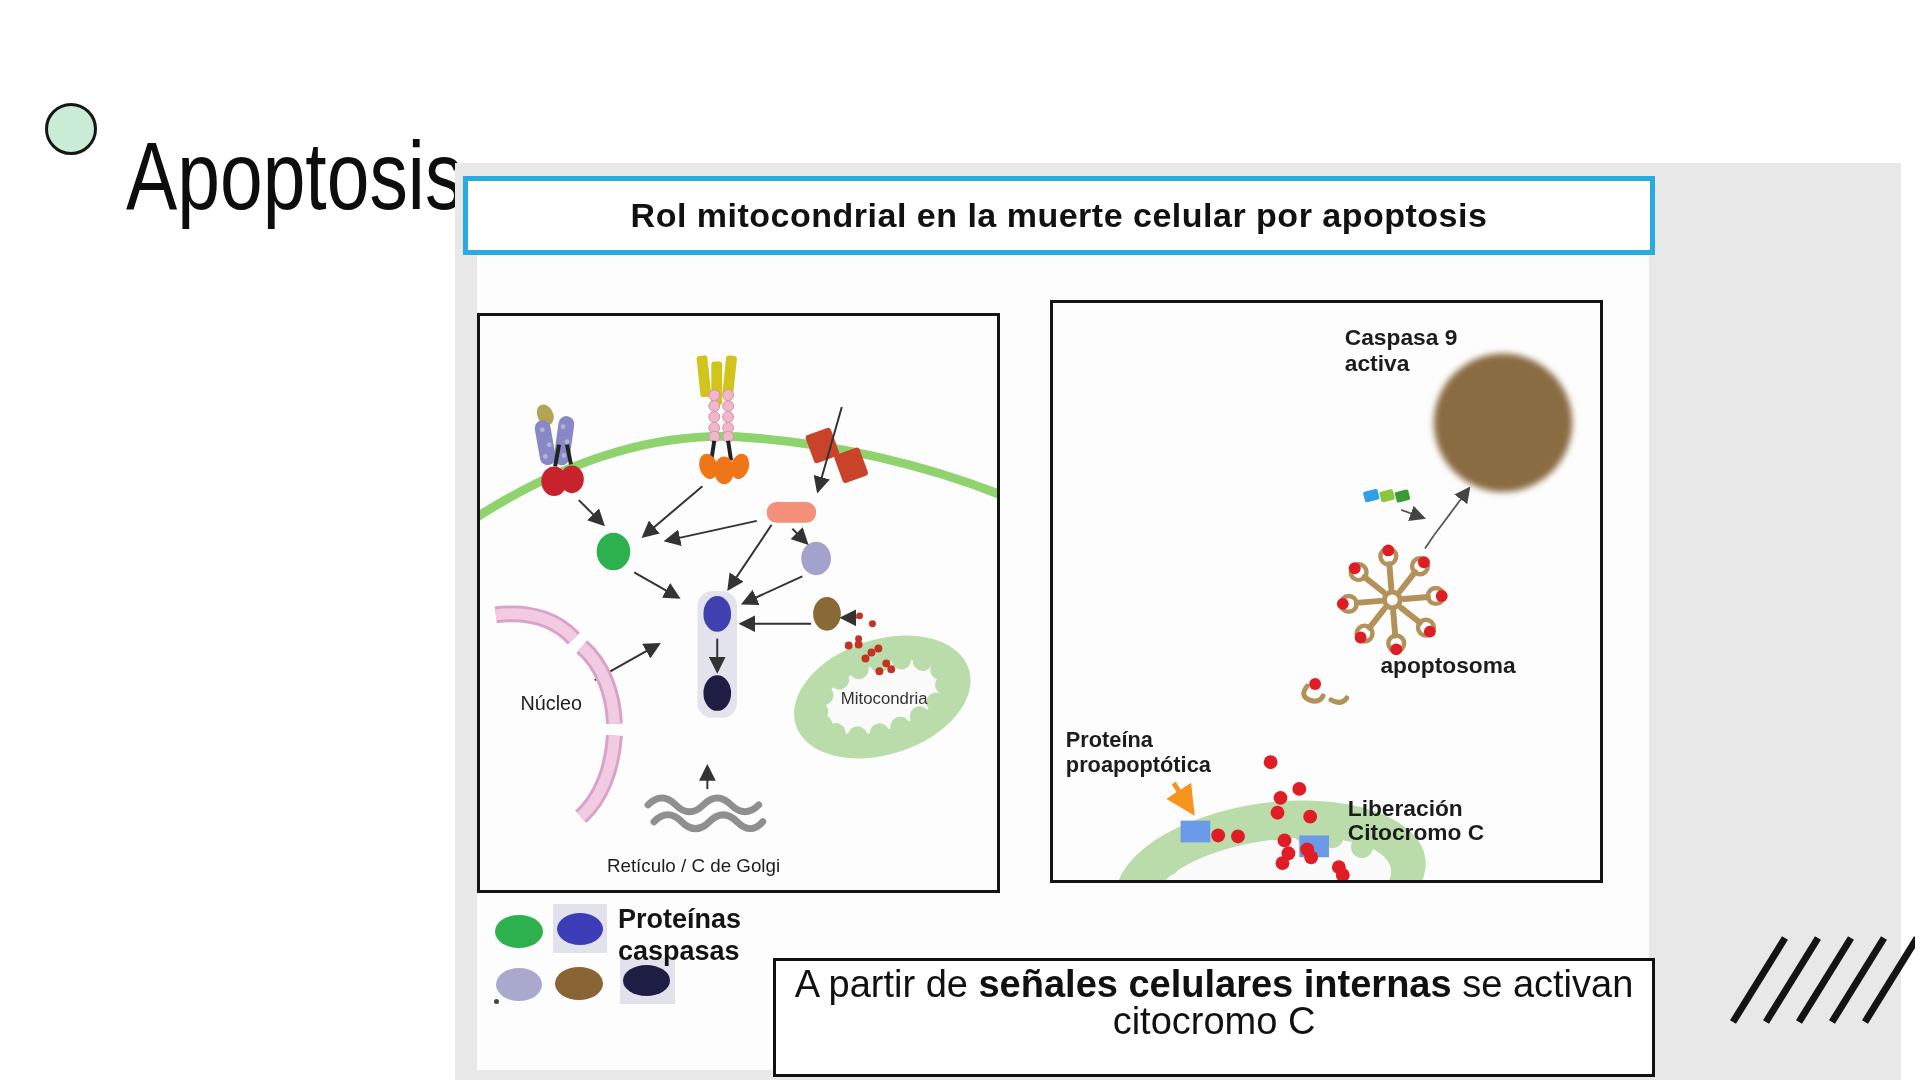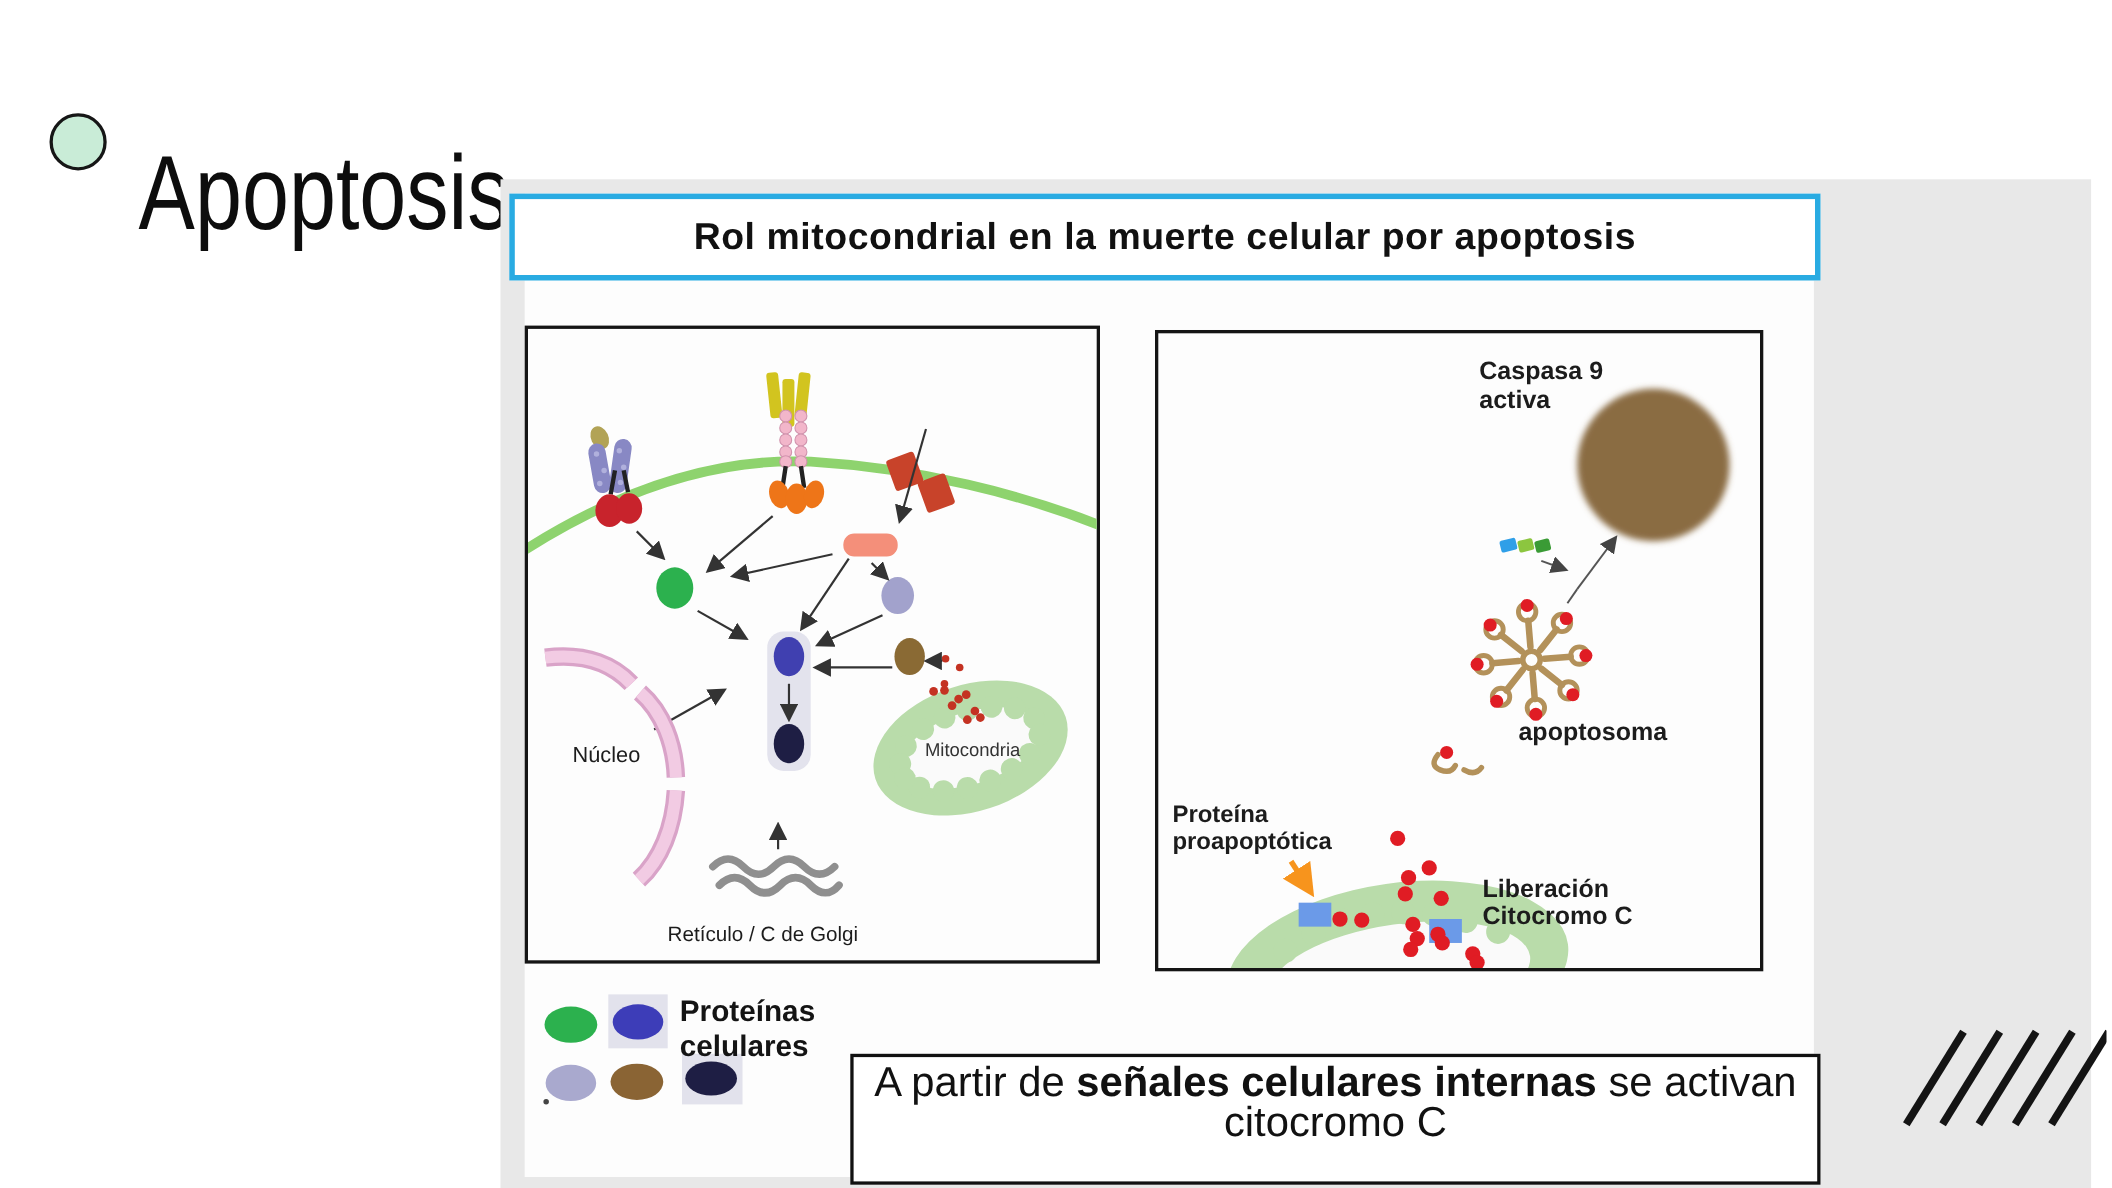--- a/index.html
+++ b/index.html
@@ -10,21 +10,21 @@
           border:3px solid #161616;background:#c9ecd7;}
   .slide-title{position:absolute;left:126px;top:64px;font-size:96px;font-weight:400;color:#0d0d0d;
                line-height:1;transform:scaleX(.8);transform-origin:0 50%;letter-spacing:0;}
   
   .figure{position:absolute;left:455px;top:163px;width:1446px;height:917px;background:#e8e8e8;}
   .fig-white{position:absolute;left:22px;top:13px;width:1172px;height:894px;background:#fdfdfd;}
   .fig-title{position:absolute;left:8px;top:13px;width:1192px;height:79px;background:#ffffff;
              border:5px solid #29abe2;box-sizing:border-box;display:flex;align-items:center;
              justify-content:center;font-size:34px;font-weight:700;color:#111;letter-spacing:.5px;}
   .panel{position:absolute;background:#fdfdfd;border:3px solid #151515;box-sizing:border-box;}
-  .panel-left{left:22px;top:133px;width:523px;height:580px;}
+  .panel-left{left:22px;top:150px;width:523px;height:580px;}
   .panel-right{left:595px;top:137px;width:553px;height:583px;}
   .panel svg{display:block;width:100%;height:100%;}
   svg text{font-family:"Liberation Sans", sans-serif;fill:#1c1c1c;}
   .lbl-plain{font-size:20px;font-weight:400;}
   .lbl-small{font-size:17px;font-weight:400;fill:#333;}
   .lbl-bold{font-size:23px;font-weight:700;}
   .lbl-bold-sm{font-size:22px;font-weight:700;}
   
   .lg-oval{position:absolute;border-radius:50%;}
   .lg-sq{position:absolute;background:#e2e2ec;}
@@ -325,21 +325,21 @@
       <div class="lg-sq" style="left:98px;top:741px;width:54px;height:49px;"></div>
       <div class="lg-sq" style="left:165px;top:795px;width:55px;height:46px;"></div>
       <div class="lg-oval" style="left:40px;top:752px;width:48px;height:33px;background:#2cb14e;"></div>
       <div class="lg-oval" style="left:102px;top:750px;width:46px;height:32px;background:#3d3db8;"></div>
       <div class="lg-oval" style="left:41px;top:805px;width:46px;height:33px;background:#a9a9ce;"></div>
       <div class="lg-oval" style="left:100px;top:804px;width:48px;height:33px;background:#8a6434;"></div>
       <div class="lg-oval" style="left:168px;top:802px;width:47px;height:31px;background:#1e1e44;"></div>
       <div class="lg-dot"></div>
       <div class="legend-text">
         <div>Proteínas</div>
-        <div>celulares</div>
+        <div>caspasas</div>
       </div>
     </div>
 
     <div class="caption">
       <div><span>A partir de </span><b>señales celulares internas</b><span> se activan</span></div>
       <div>citocromo C</div>
     </div>
   </div>
 
   <div class="hatch">

